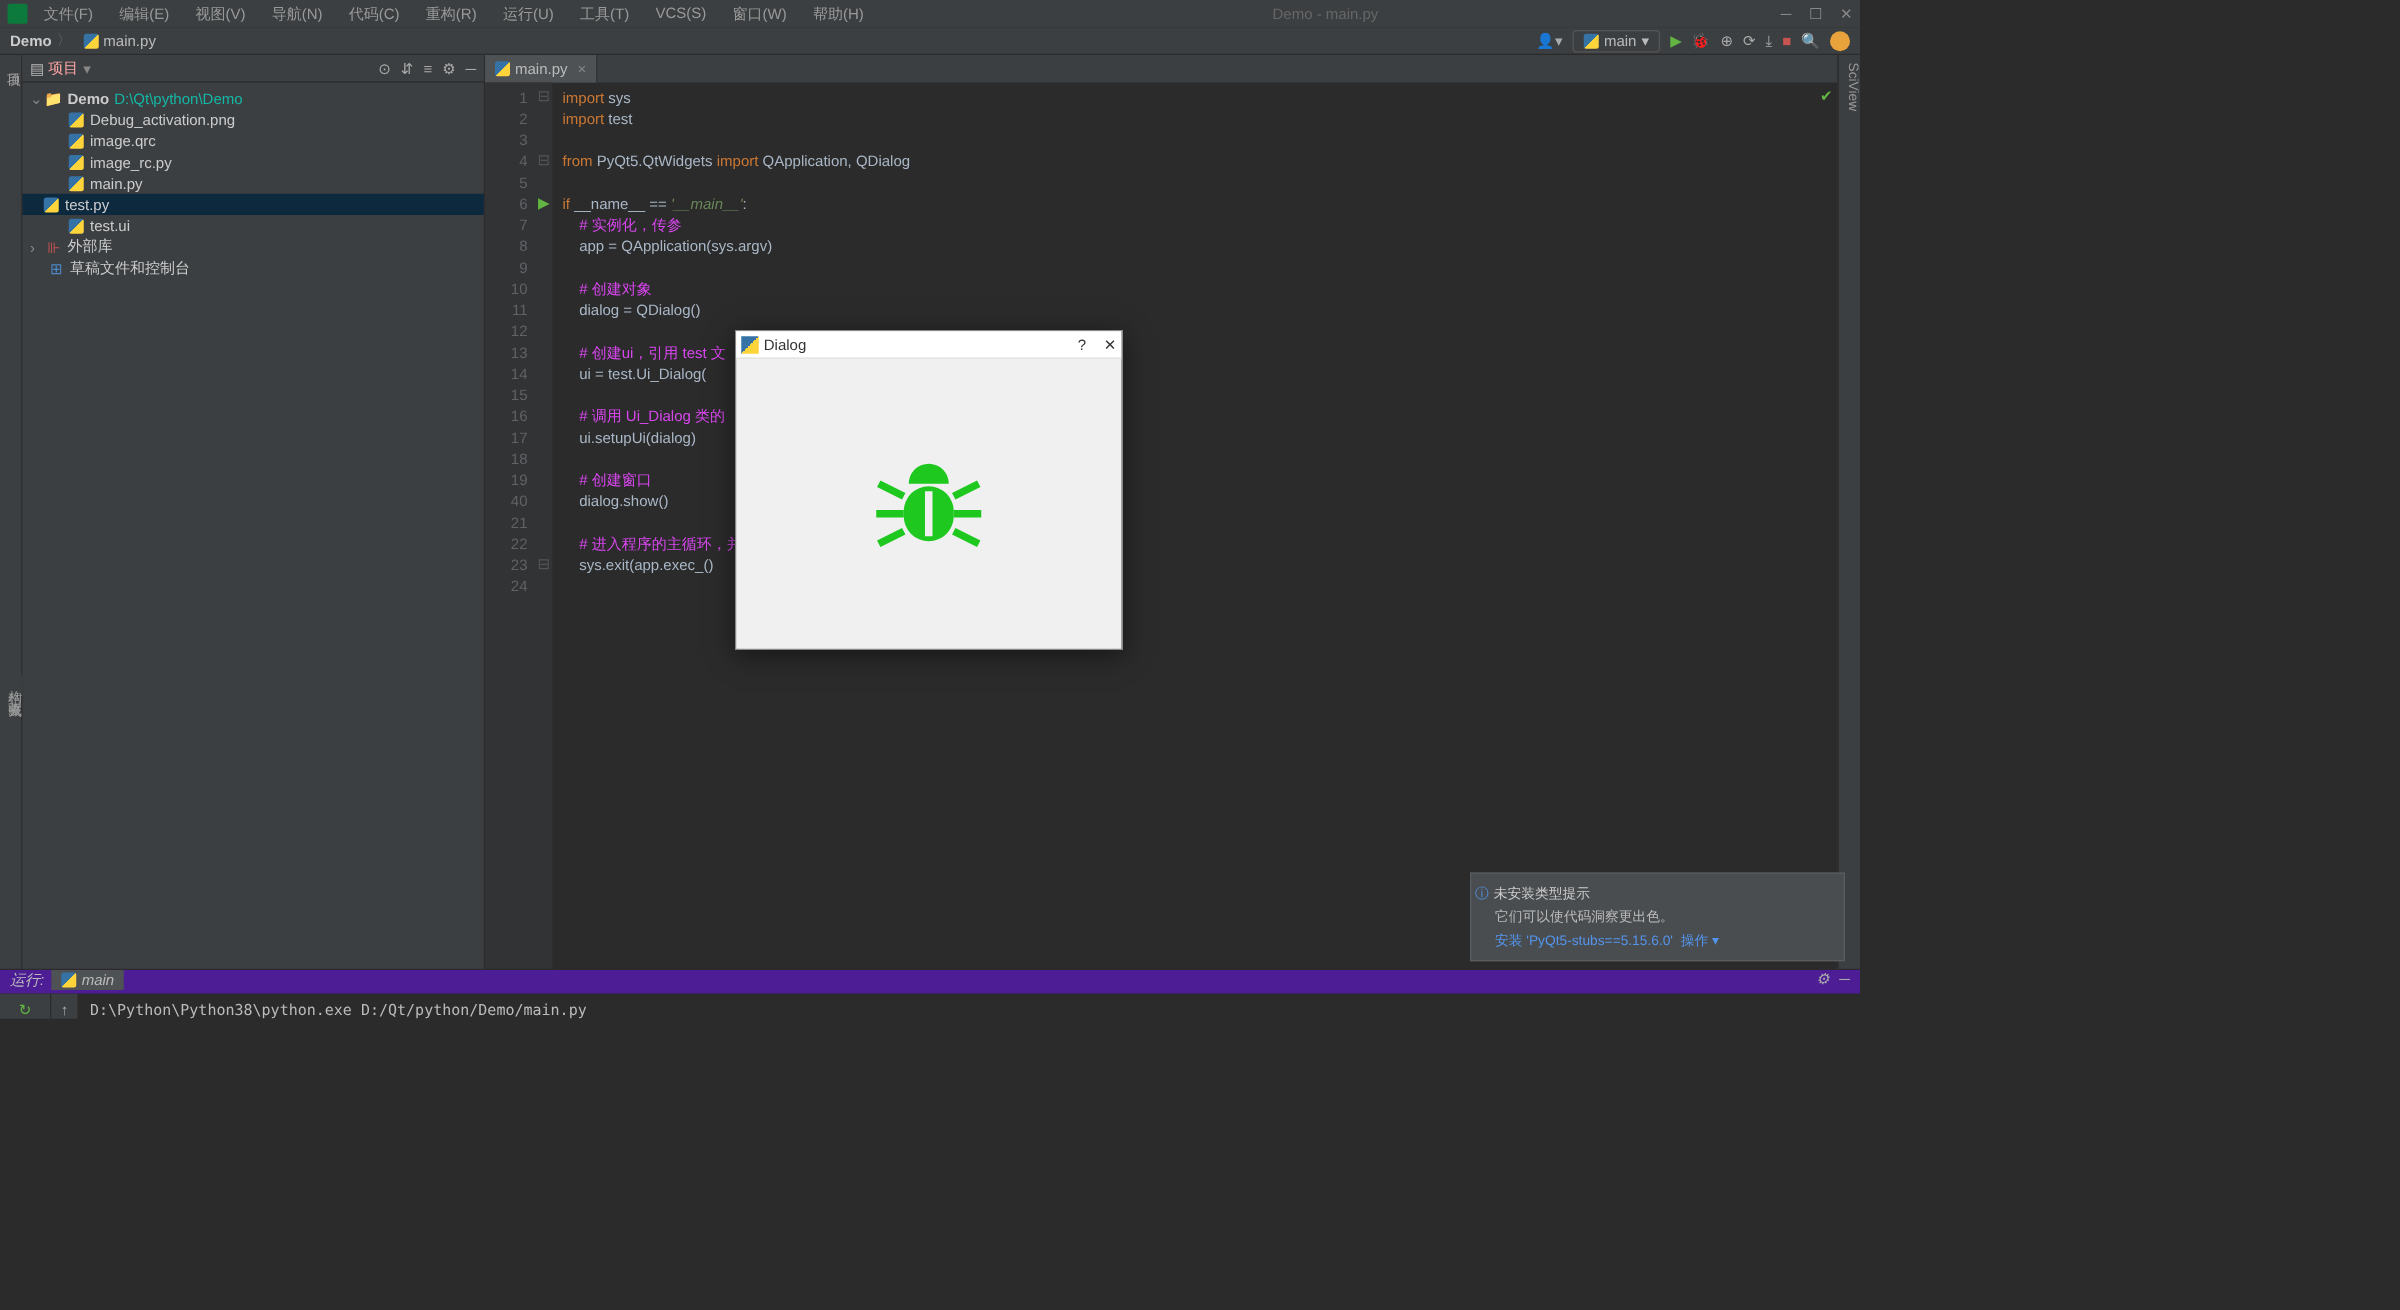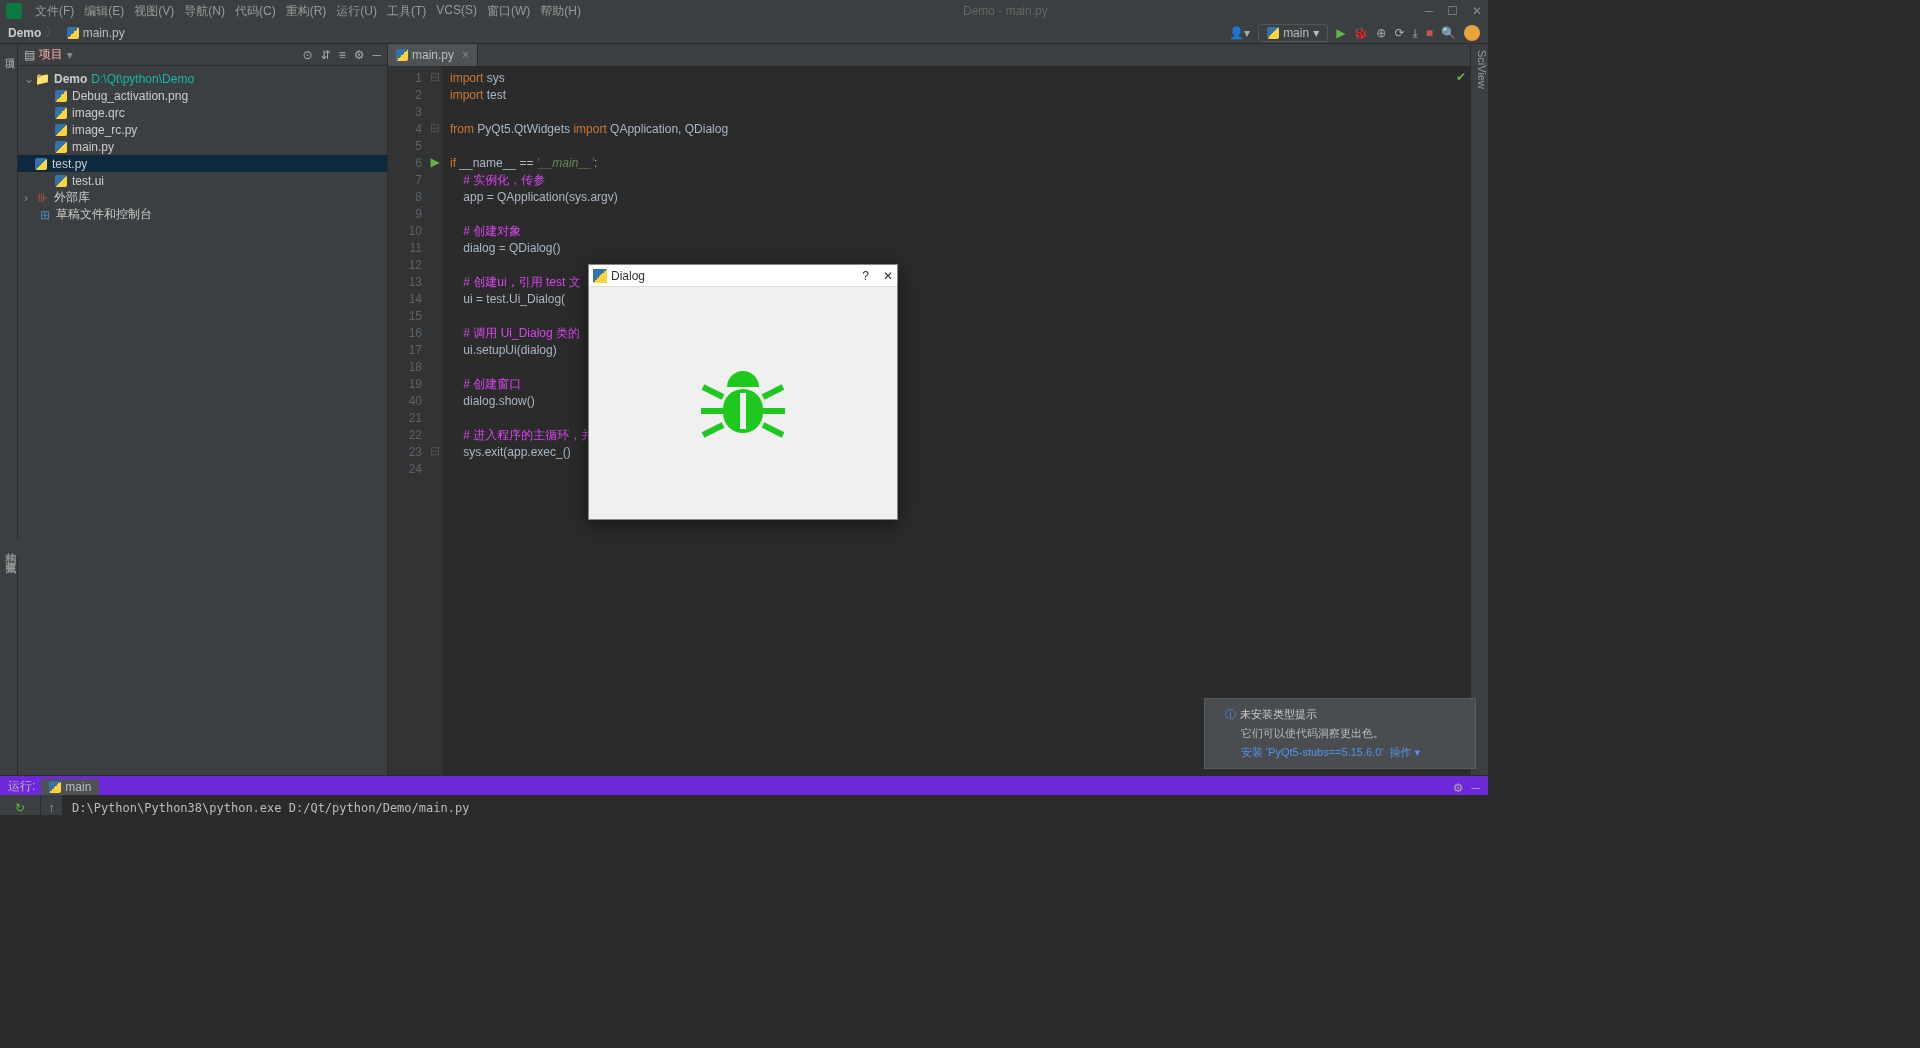--- a/index.html
+++ b/index.html
@@ -1,19 +1,19 @@
 <!DOCTYPE html>
 <html><head>
 <meta charset="utf-8">
 <style>
 * { margin:0; padding:0; box-sizing:border-box; font-family:"Microsoft YaHei",sans-serif; }
 body { background:#2b2b2b; color:#bbb; font-size:12px; overflow:hidden; width:1488px; height:815px; position:relative; }
 .titlebar { height:22px; background:#3c3f41; display:flex; align-items:center; padding:0 6px; color:#999; }
 .titlebar .logo { width:16px; height:16px; background:#0d7a3d; margin-right:8px; border-radius:2px; }
-.titlebar .menus { display:flex; gap:0; }
+.titlebar .menus { display:flex; gap:11px; }
 .titlebar .menus span { padding:2px 5px; cursor:pointer; }
 .titlebar .title { flex:1; text-align:center; color:#666; }
 .titlebar .winctrl { display:flex; gap:14px; color:#888; }
 .titlebar .winctrl span { cursor:pointer; }
 .navbar { height:22px; background:#3c3f41; display:flex; align-items:center; padding:0 8px; border-bottom:1px solid #2b2b2b; }
 .navbar .crumb { color:#ccc; font-weight:bold; }
 .navbar .tabfile { margin-left:6px; display:flex; align-items:center; }
 .navbar .right { margin-left:auto; display:flex; align-items:center; gap:8px; }
 .run-cfg { padding:1px 8px; border:1px solid #555; border-radius:3px; display:flex; align-items:center; gap:4px; }
 .py-icon { width:12px; height:12px; display:inline-block; background:linear-gradient(135deg,#3572A5 50%,#FFD43B 50%); border-radius:2px; }
@@ -43,39 +43,39 @@
 .gutter { width:40px; background:#313335; color:#606366; text-align:right; padding:4px 6px 0 0; line-height:17px; }
 .gutter div { height:17px; }
 .marks { width:14px; background:#313335; padding-top:4px; }
 .marks div { height:17px; text-align:center; color:#555; }
 .code { flex:1; padding:4px 0 0 8px; color:#a9b7c6; line-height:17px; white-space:pre; }
 .code .kw { color:#cc7832; }
 .code .str { color:#6a8759;font-style:italic; }
 .code .cmt { color:#d946ef; }
 .rightrail { width:18px; background:#3c3f41; border-left:1px solid #2b2b2b; writing-mode:vertical-rl; color:#999; padding-top:6px; font-size:11px; }
 .check { position:absolute; right:4px; top:4px; color:#62b543; }
-.runpanel-hdr { height:20px; background:#6d28d9; display:flex; align-items:flex-end; border-top:1px solid #2b2b2b; padding:0 8px; }
+.runpanel-hdr { height:20px; background:#4c1d95; display:flex; align-items:flex-start; border-top:1px solid #2b2b2b; padding:0 8px;font-style:italic; }
 .runpanel-hdr .rtab { padding:1px 8px; background:#4e5254; display:flex; align-items:center; gap:4px; margin-left:6px; }
 .runpanel-hdr .tools { margin-left:auto; display:flex; gap:8px; color:#aaa; }
 .runpanel { display:flex; background:#2b2b2b; height:230px; }
 .runrail { width:40px; background:#3c3f41; display:flex; flex-direction:column; align-items:center; padding-top:6px; gap:10px; color:#aaa; }
 .runrail2 { width:22px; background:#3c3f41; display:flex; flex-direction:column; align-items:center; padding-top:6px; gap:10px; color:#aaa; border-left:1px solid #2b2b2b; }
 .console { flex:1; padding:6px 10px; font-family:Consolas,monospace; color:#bbb; }
 .bottombar { height:20px; background:#3c3f41; display:flex; align-items:center; padding:0 8px; gap:14px; color:#aaa; border-top:1px solid #2b2b2b; }
 .bottombar .item { display:flex; align-items:center; gap:4px; cursor:pointer; }
 .statusbar { height:20px; background:#3c3f41; display:flex; align-items:center; padding:0 8px; color:#999; border-top:1px solid #2b2b2b; }
 .statusbar .right { margin-left:auto; display:flex; gap:12px; }
 .dialog { position:absolute; left:588px; top:264px; width:310px; height:256px; background:#f0f0f0; border:1px solid #888; box-shadow:0 4px 20px rgba(0,0,0,0.5); }
 .dlg-tb { height:22px; background:#fff; display:flex; align-items:center; padding:0 4px; border-bottom:1px solid #ddd; }
 .dlg-tb .dic { width:14px; height:14px; background:linear-gradient(135deg,#3572A5 50%,#FFD43B 50%); margin-right:4px; }
 .dlg-tb .dtitle { color:#333; }
 .dlg-tb .dbtns { margin-left:auto; display:flex; gap:14px; color:#333; }
 .dlg-body { height:calc(100% - 22px); display:flex; align-items:center; justify-content:center; }
 .bug-svg { width:100px; height:100px; }
-.toast { position:absolute; right:12px; bottom:46px; width:272px; background:#4a4d4f; border:1px solid #5a5d5f; padding:8px 20px; color:#bbb; font-size:11px;margin-left:43px; }
+.toast { position:absolute; right:12px; bottom:46px; width:300px; background:#4a4d4f; border:1px solid #5a5d5f; padding:8px 3px; color:#bbb; font-size:11px;margin-left:43px; }
 .toast .ttitle { color:#ccc; }
 .toast .tlink { color:#5394ec; }
 .toast .ic { color:#5394ec; margin-right:4px; }
 .leftrail2 { position:absolute; left:0; top:540px; width:18px; background:#3c3f41; writing-mode:vertical-rl; text-orientation:mixed; color:#999; font-size:11px; padding:4px 0; }
 </style>
 </head>
 <body>
 
 <div class="titlebar">
   <div class="logo"></div>

